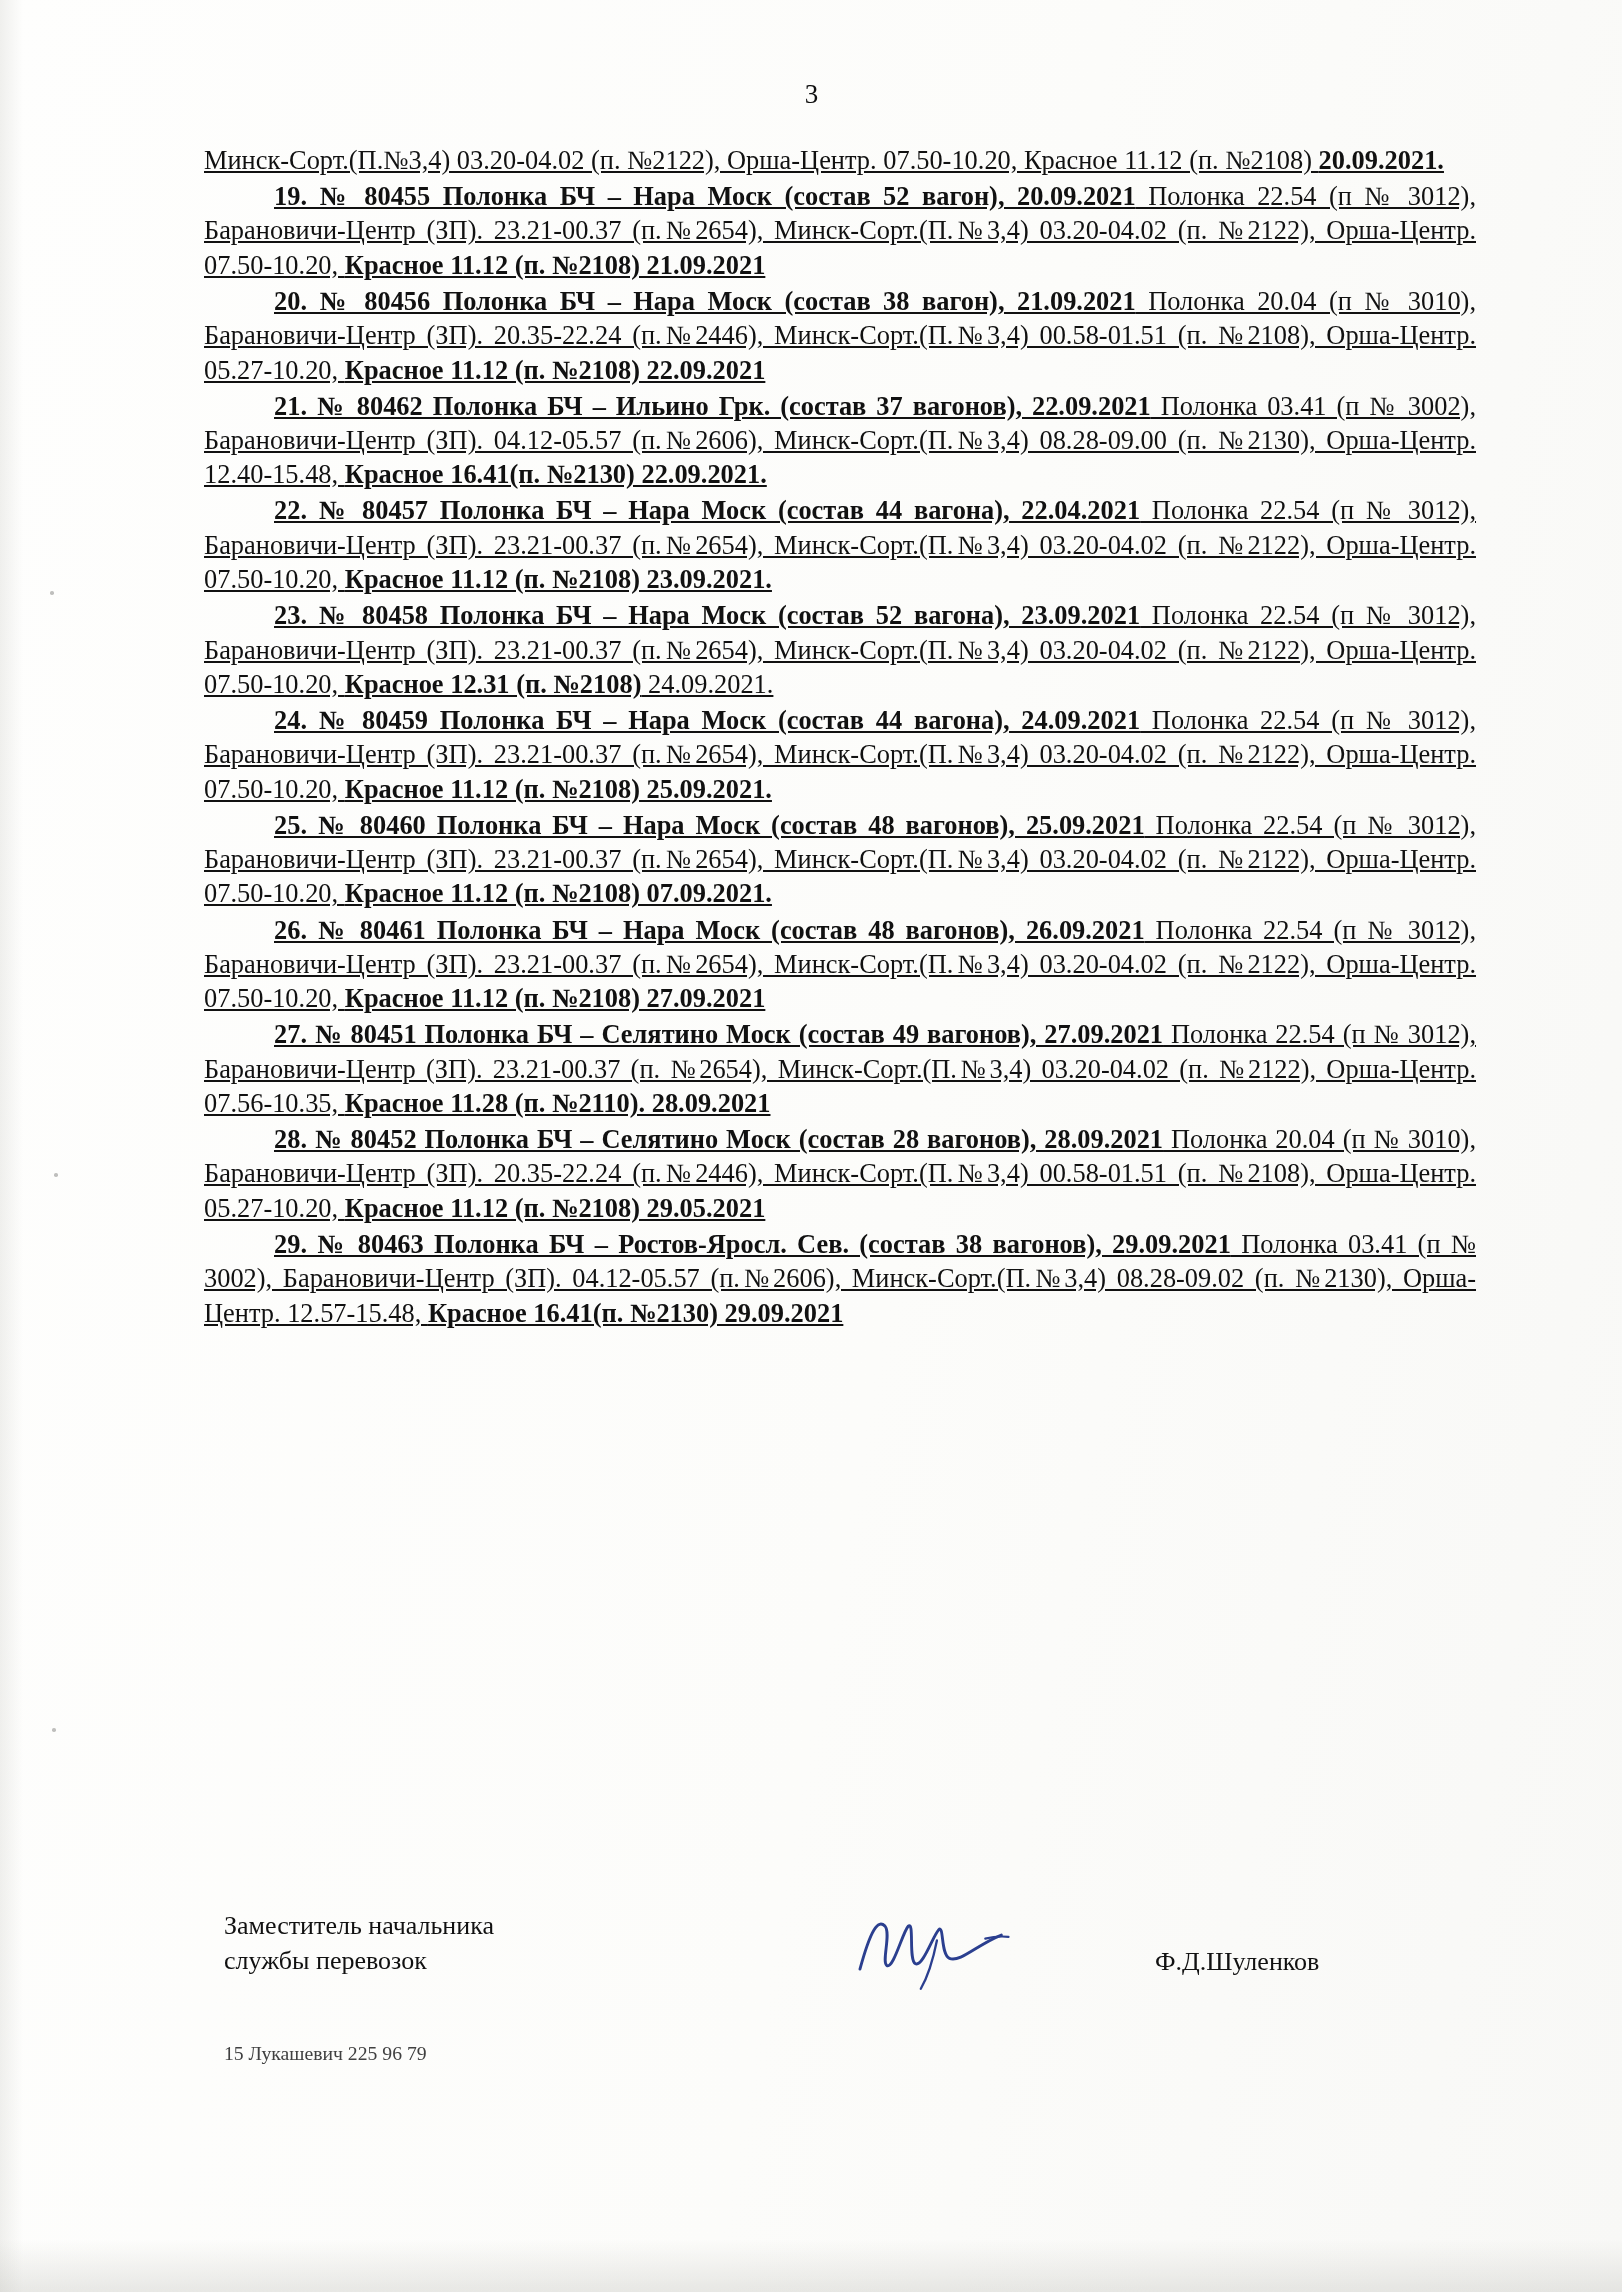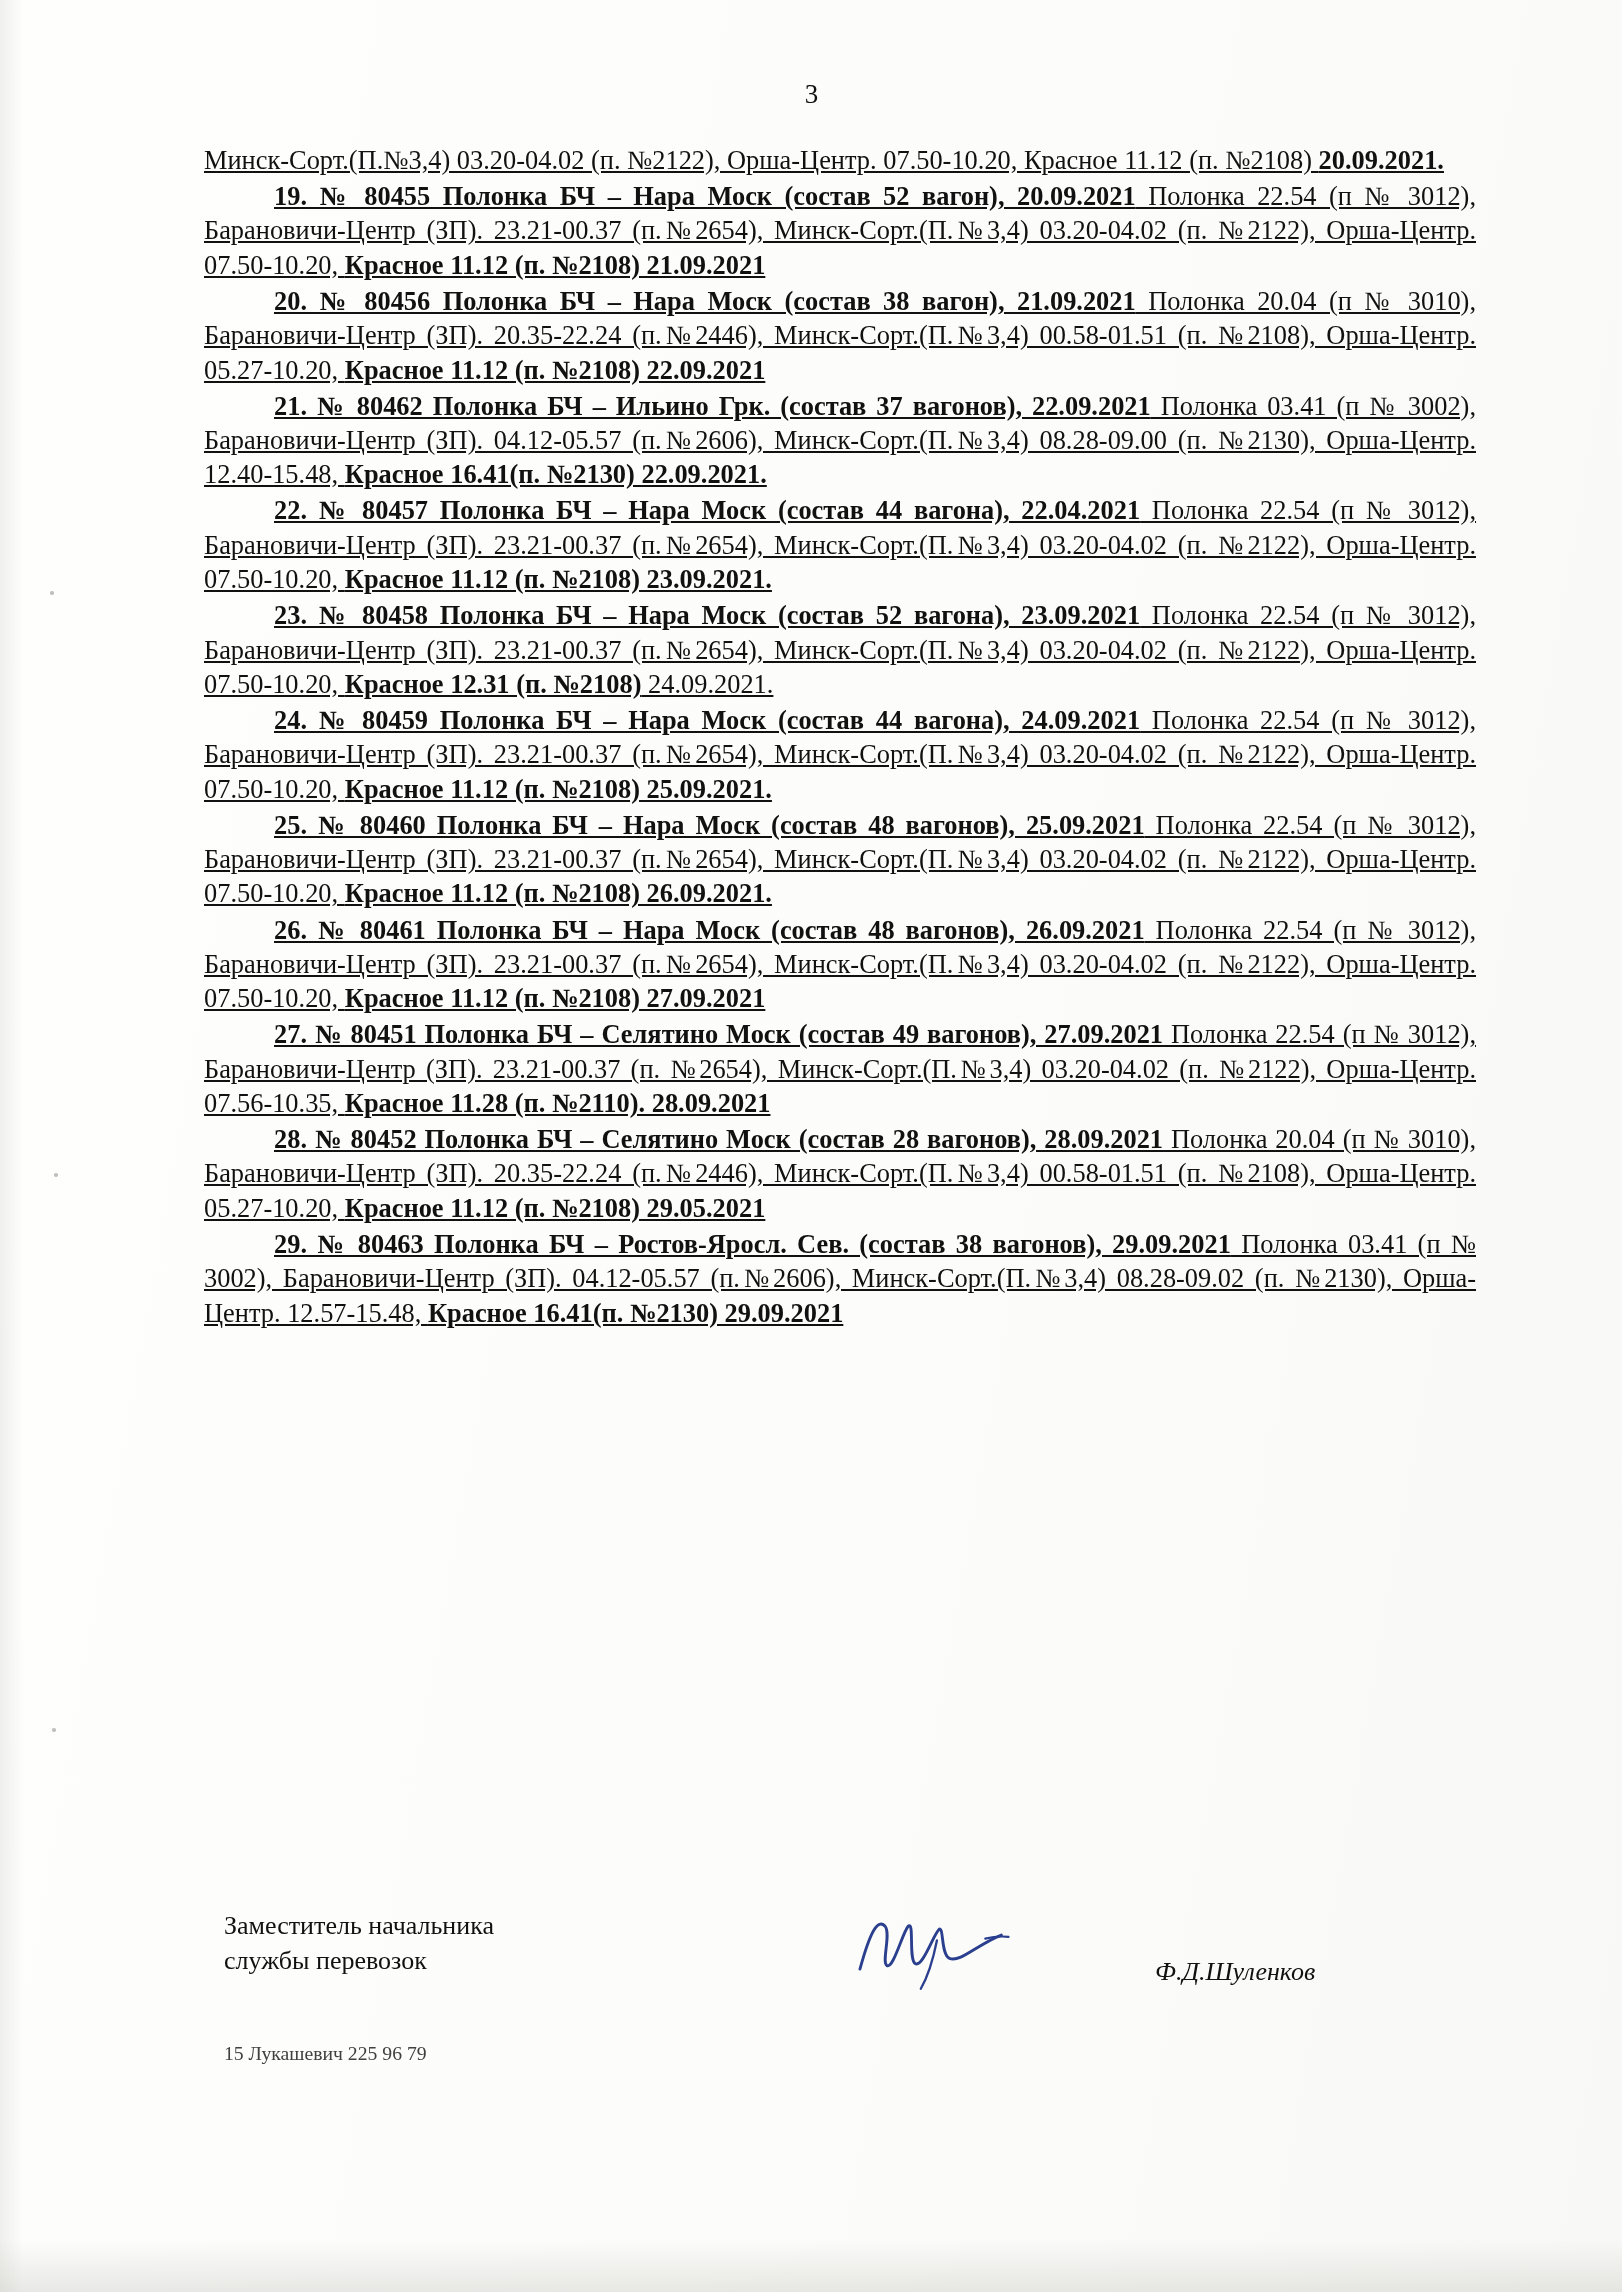--- a/index.html
+++ b/index.html
@@ -67,23 +67,22 @@
   }
   .sig-left {
     position: absolute;
     left: 0;
     top: 0;
     line-height: 1.35;
   }
   .sig-name {
     position: absolute;
     left: 931px;
-    top: 49px;
+    top: 39px;
     white-space: nowrap;
-    font-style: italic;
   }
   .sig-mark {
     position: absolute;
     left: 627px;
     top: -9px;
     width: 179px;
     height: 99px;
   }
   .footer-note {
     position: absolute;
@@ -130,21 +129,21 @@
   <div class="page-number">3</div>
 
   <div class="content" id="content">
       <div class="para">Минск-Сорт.(П.№3,4)   03.20-04.02   (п.  №2122),   Орша-Центр.   07.50-10.20, Красное 11.12 (п. №2108) <b>20.09.2021.</b></div>
       <div class="para"><span class="indent"></span><b>19. № 80455 Полонка БЧ – Нара Моск (состав 52 вагон), 20.09.2021</b> Полонка 22.54 (п № 3012), Барановичи-Центр (ЗП). 23.21-00.37 (п.№2654), Минск-Сорт.(П.№3,4)   03.20-04.02   (п.   №2122),   Орша-Центр.   07.50-10.20, <b>Красное 11.12 (п. №2108) 21.09.2021</b></div>
       <div class="para"><span class="indent"></span><b>20. № 80456 Полонка БЧ – Нара Моск (состав 38 вагон), 21.09.2021</b> Полонка 20.04 (п № 3010), Барановичи-Центр (ЗП). 20.35-22.24 (п.№2446), Минск-Сорт.(П.№3,4)   00.58-01.51   (п.   №2108),   Орша-Центр.   05.27-10.20, <b>Красное 11.12 (п. №2108) 22.09.2021</b></div>
       <div class="para"><span class="indent"></span><b>21. № 80462 Полонка БЧ – Ильино Грк. (состав 37 вагонов), 22.09.2021</b> Полонка 03.41 (п № 3002), Барановичи-Центр (ЗП). 04.12-05.57 (п.№2606), Минск-Сорт.(П.№3,4)   08.28-09.00   (п.   №2130),   Орша-Центр.   12.40-15.48, <b>Красное 16.41(п. №2130) 22.09.2021.</b></div>
       <div class="para"><span class="indent"></span><b>22. № 80457 Полонка БЧ – Нара Моск (состав 44 вагона), 22.04.2021</b> Полонка 22.54 (п № 3012), Барановичи-Центр (ЗП). 23.21-00.37 (п.№2654), Минск-Сорт.(П.№3,4)   03.20-04.02   (п.   №2122),   Орша-Центр.   07.50-10.20, <b>Красное 11.12 (п. №2108) 23.09.2021.</b></div>
       <div class="para"><span class="indent"></span><b>23. № 80458 Полонка БЧ – Нара Моск (состав 52 вагона), 23.09.2021</b> Полонка 22.54 (п № 3012), Барановичи-Центр (ЗП). 23.21-00.37 (п.№2654), Минск-Сорт.(П.№3,4)   03.20-04.02   (п.   №2122),   Орша-Центр.   07.50-10.20, <b>Красное 12.31 (п. №2108)</b> 24.09.2021.</div>
       <div class="para"><span class="indent"></span><b>24. № 80459 Полонка БЧ – Нара Моск (состав 44 вагона), 24.09.2021</b> Полонка 22.54 (п № 3012), Барановичи-Центр (ЗП). 23.21-00.37 (п.№2654), Минск-Сорт.(П.№3,4)   03.20-04.02   (п.   №2122),   Орша-Центр.   07.50-10.20, <b>Красное 11.12 (п. №2108) 25.09.2021.</b></div>
-      <div class="para"><span class="indent"></span><b>25. № 80460 Полонка БЧ – Нара Моск (состав 48 вагонов), 25.09.2021</b> Полонка 22.54 (п № 3012), Барановичи-Центр (ЗП). 23.21-00.37 (п.№2654), Минск-Сорт.(П.№3,4)   03.20-04.02   (п.   №2122),   Орша-Центр.   07.50-10.20, <b>Красное 11.12 (п. №2108) 26.09.2021.</b></div>
+      <div class="para"><span class="indent"></span><b>25. № 80460 Полонка БЧ – Нара Моск (состав 48 вагонов), 25.09.2021</b> Полонка 22.54 (п № 3012), Барановичи-Центр (ЗП). 23.21-00.37 (п.№2654), Минск-Сорт.(П.№3,4)   03.20-04.02   (п.   №2122),   Орша-Центр.   07.50-10.20, <b>Красное 11.12 (п. №2108) 07.09.2021.</b></div>
       <div class="para"><span class="indent"></span><b>26. № 80461 Полонка БЧ – Нара Моск (состав 48 вагонов), 26.09.2021</b> Полонка 22.54 (п № 3012), Барановичи-Центр (ЗП). 23.21-00.37 (п.№2654), Минск-Сорт.(П.№3,4)   03.20-04.02   (п.   №2122),   Орша-Центр.   07.50-10.20, <b>Красное 11.12 (п. №2108) 27.09.2021</b></div>
       <div class="para"><span class="indent"></span><b>27. № 80451 Полонка БЧ – Селятино Моск (состав 49 вагонов), 27.09.2021</b> Полонка 22.54 (п № 3012), Барановичи-Центр (ЗП). 23.21-00.37 (п. №2654), Минск-Сорт.(П.№3,4) 03.20-04.02 (п. №2122), Орша-Центр. 07.56-10.35, <b>Красное 11.28 (п. №2110). 28.09.2021</b></div>
       <div class="para"><span class="indent"></span><b>28. № 80452 Полонка БЧ – Селятино Моск (состав 28 вагонов), 28.09.2021</b> Полонка 20.04 (п № 3010), Барановичи-Центр (ЗП). 20.35-22.24 (п.№2446), Минск-Сорт.(П.№3,4) 00.58-01.51 (п. №2108), Орша-Центр. 05.27-10.20, <b>Красное 11.12 (п. №2108) 29.05.2021</b></div>
       <div class="para"><span class="indent"></span><b>29. № 80463 Полонка БЧ – Ростов-Яросл. Сев. (состав 38 вагонов), 29.09.2021</b> Полонка 03.41 (п № 3002), Барановичи-Центр (ЗП). 04.12-05.57 (п.№2606), Минск-Сорт.(П.№3,4) 08.28-09.02 (п. №2130), Орша-Центр. 12.57-15.48, <b>Красное 16.41(п. №2130) 29.09.2021</b></div>
     </div>
 
   <div class="signature-block">
     <div class="sig-left">
       <div>Заместитель начальника</div>
       <div>службы перевозок</div>

